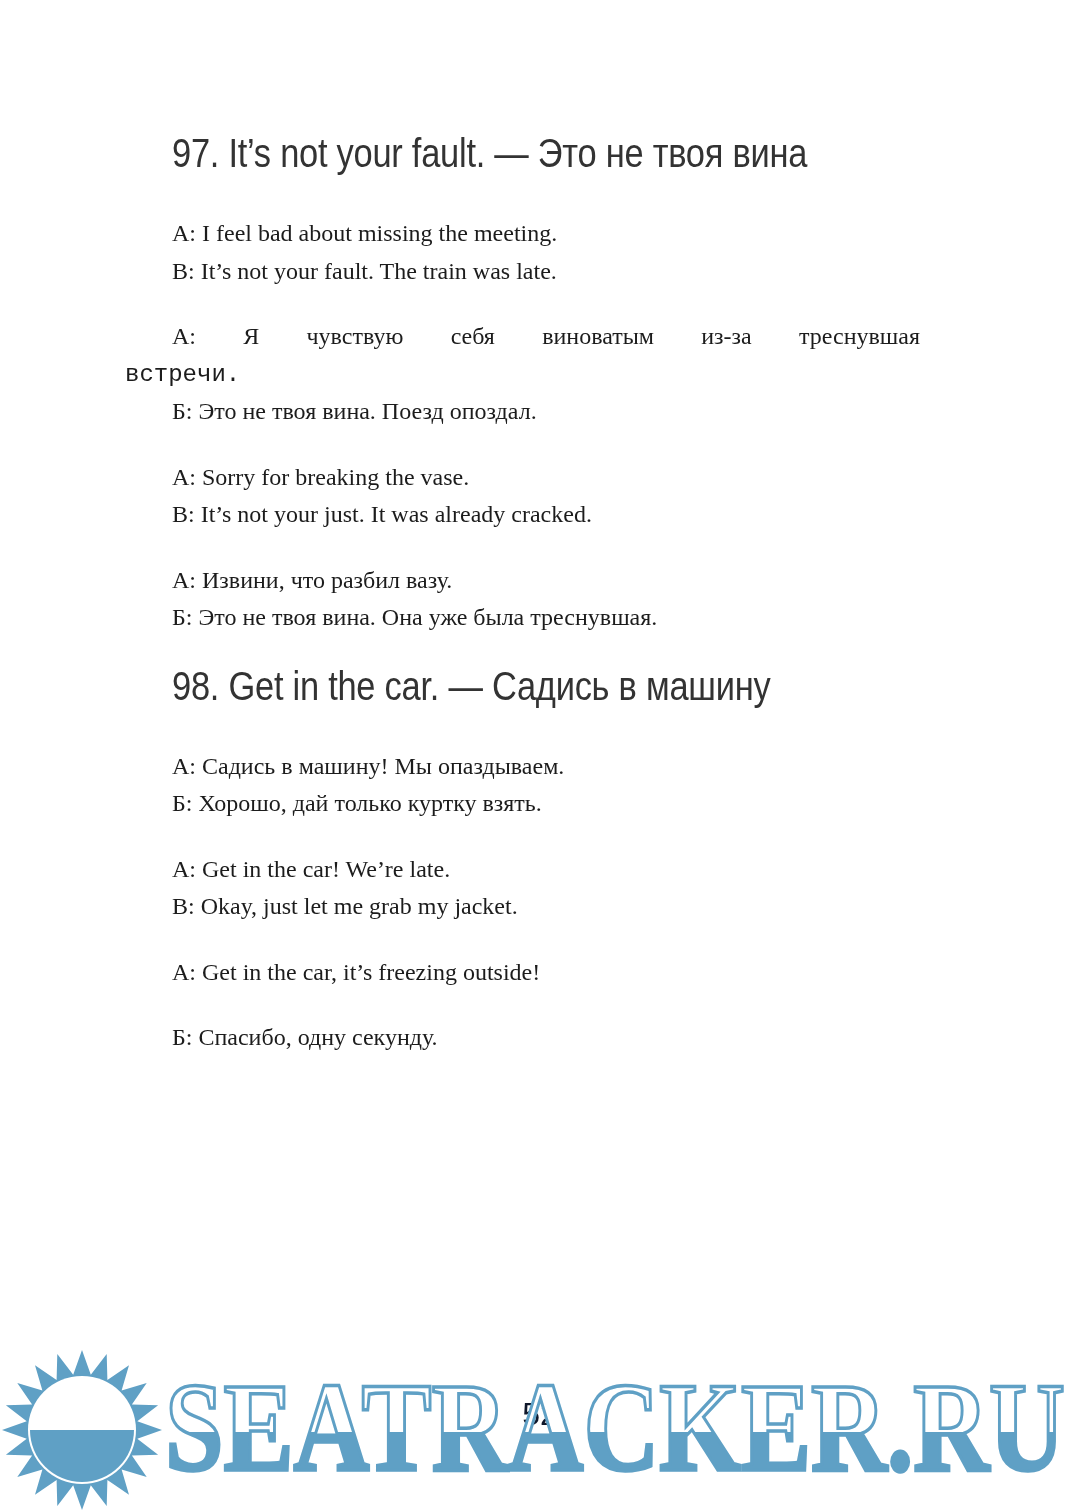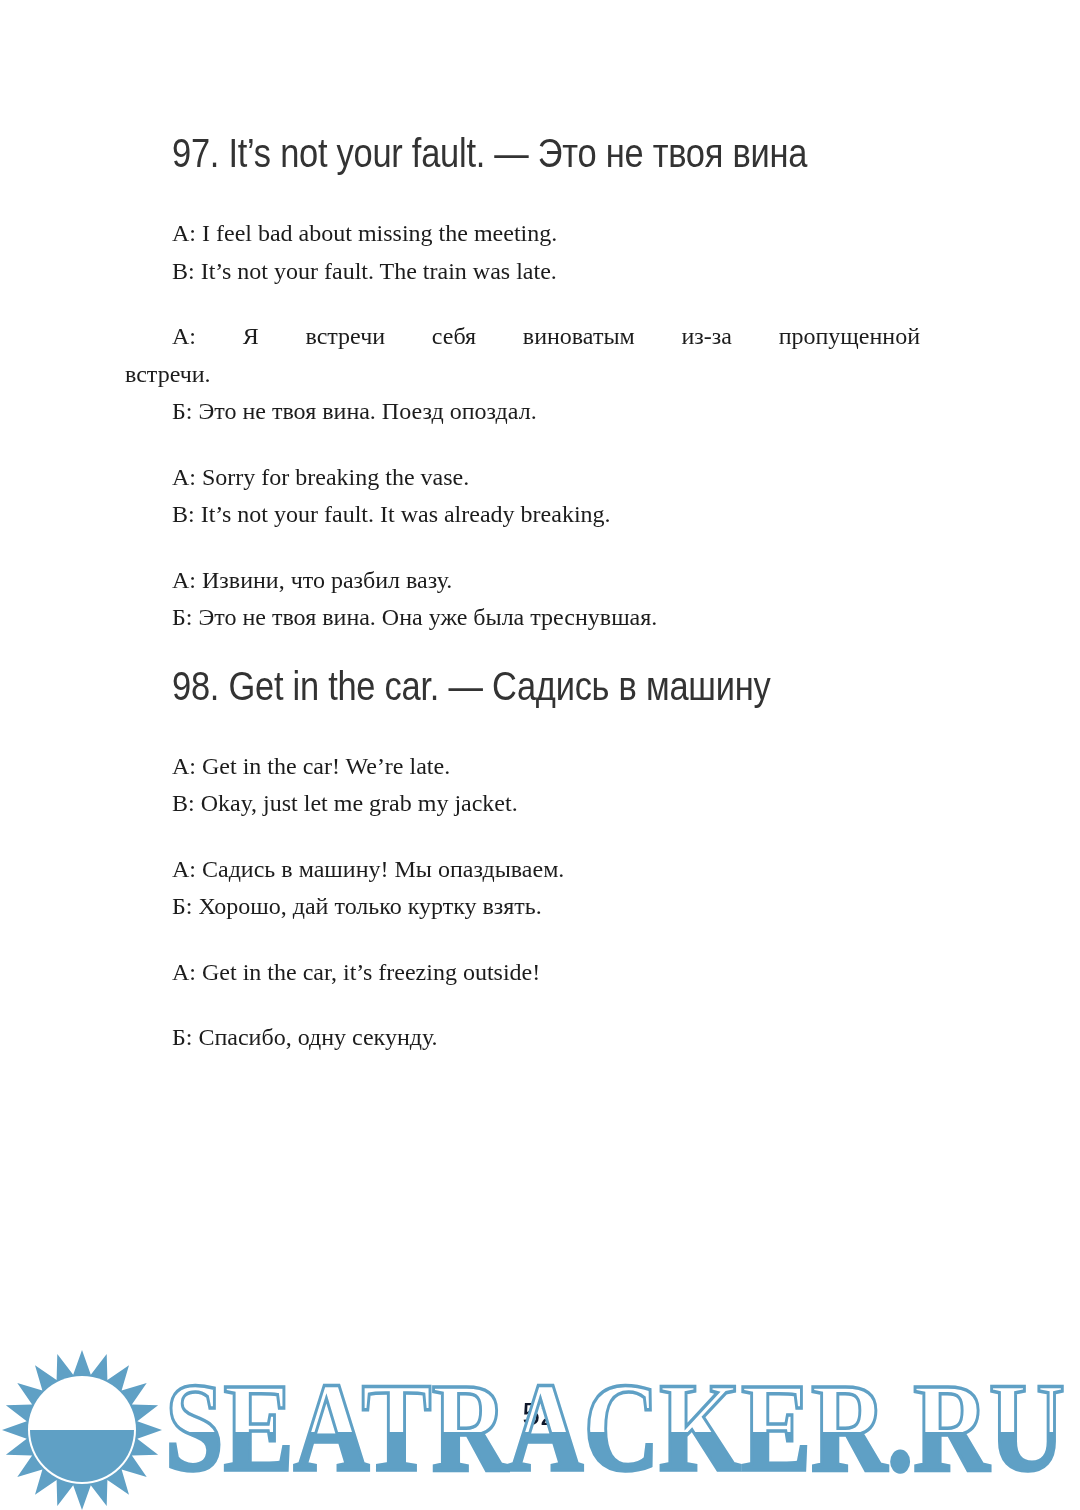--- a/index.html
+++ b/index.html
@@ -38,21 +38,21 @@
   .group{margin-top:28px;}
   .heading + .group{margin-top:40px;}
   .line{
     font-family:"Liberation Serif", serif;
     font-size:24px;
     line-height:37.5px;
     color:var(--body-color,#1c1c1c);
     text-indent:47px;
     text-align:left;
   }
-  .line.no-indent{text-indent:0;}
+  .line.no-indent{text-indent:0;font-family:Liberation Mono, monospace;}
   .line.justify-full{
     text-align:justify;
     text-align-last:justify;
     height:37.5px;
     overflow:hidden;
   }
   .line.justify-full::after{
     content:"";
     display:inline-block;
     width:100%;
@@ -80,40 +80,40 @@
 
 <div class="page">
 
   <div class="content" id="content">
       <div class="heading"><span class="heading-inner">97. It’s not your fault. — Это не твоя вина</span></div>
       <div class="group">
         <div class="line">A: I feel bad about missing the meeting.</div>
         <div class="line">B: It’s not your fault. The train was late.</div>
       </div>
       <div class="group">
-        <div class="line justify-full">А: Я встречи себя виноватым из-за пропущенной</div>
+        <div class="line justify-full">А: Я чувствую себя виноватым из-за треснувшая</div>
         <div class="line no-indent">встречи.</div>
         <div class="line">Б: Это не твоя вина. Поезд опоздал.</div>
       </div>
       <div class="group">
         <div class="line">A: Sorry for breaking the vase.</div>
-        <div class="line">B: It’s not your fault. It was already breaking.</div>
+        <div class="line">B: It’s not your just. It was already cracked.</div>
       </div>
       <div class="group">
         <div class="line">А: Извини, что разбил вазу.</div>
         <div class="line">Б: Это не твоя вина. Она уже была треснувшая.</div>
       </div>
       <div class="heading"><span class="heading-inner">98. Get in the car. — Садись в машину</span></div>
       <div class="group">
+        <div class="line">А: Садись в машину! Мы опаздываем.</div>
+        <div class="line">Б: Хорошо, дай только куртку взять.</div>
+      </div>
+      <div class="group">
         <div class="line">A: Get in the car! We’re late.</div>
         <div class="line">B: Okay, just let me grab my jacket.</div>
-      </div>
-      <div class="group">
-        <div class="line">А: Садись в машину! Мы опаздываем.</div>
-        <div class="line">Б: Хорошо, дай только куртку взять.</div>
       </div>
       <div class="group">
         <div class="line">A: Get in the car, it’s freezing outside!</div>
       </div>
       <div class="group">
         <div class="line">Б: Спасибо, одну секунду.</div>
       </div>
     </div>
 
   <div class="pagenum">52</div>

